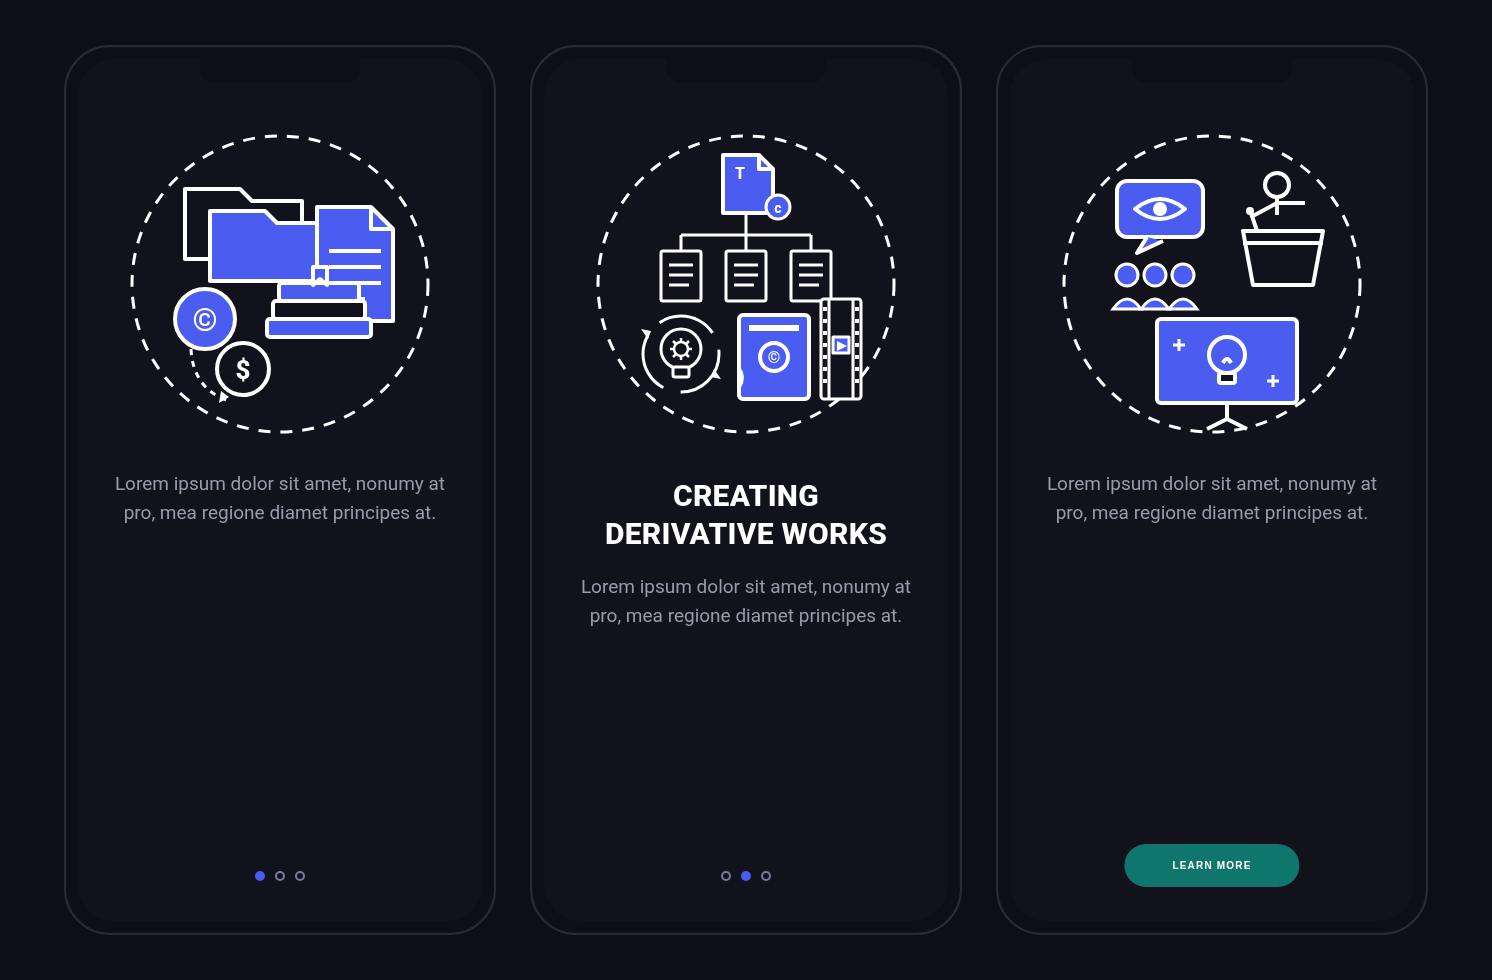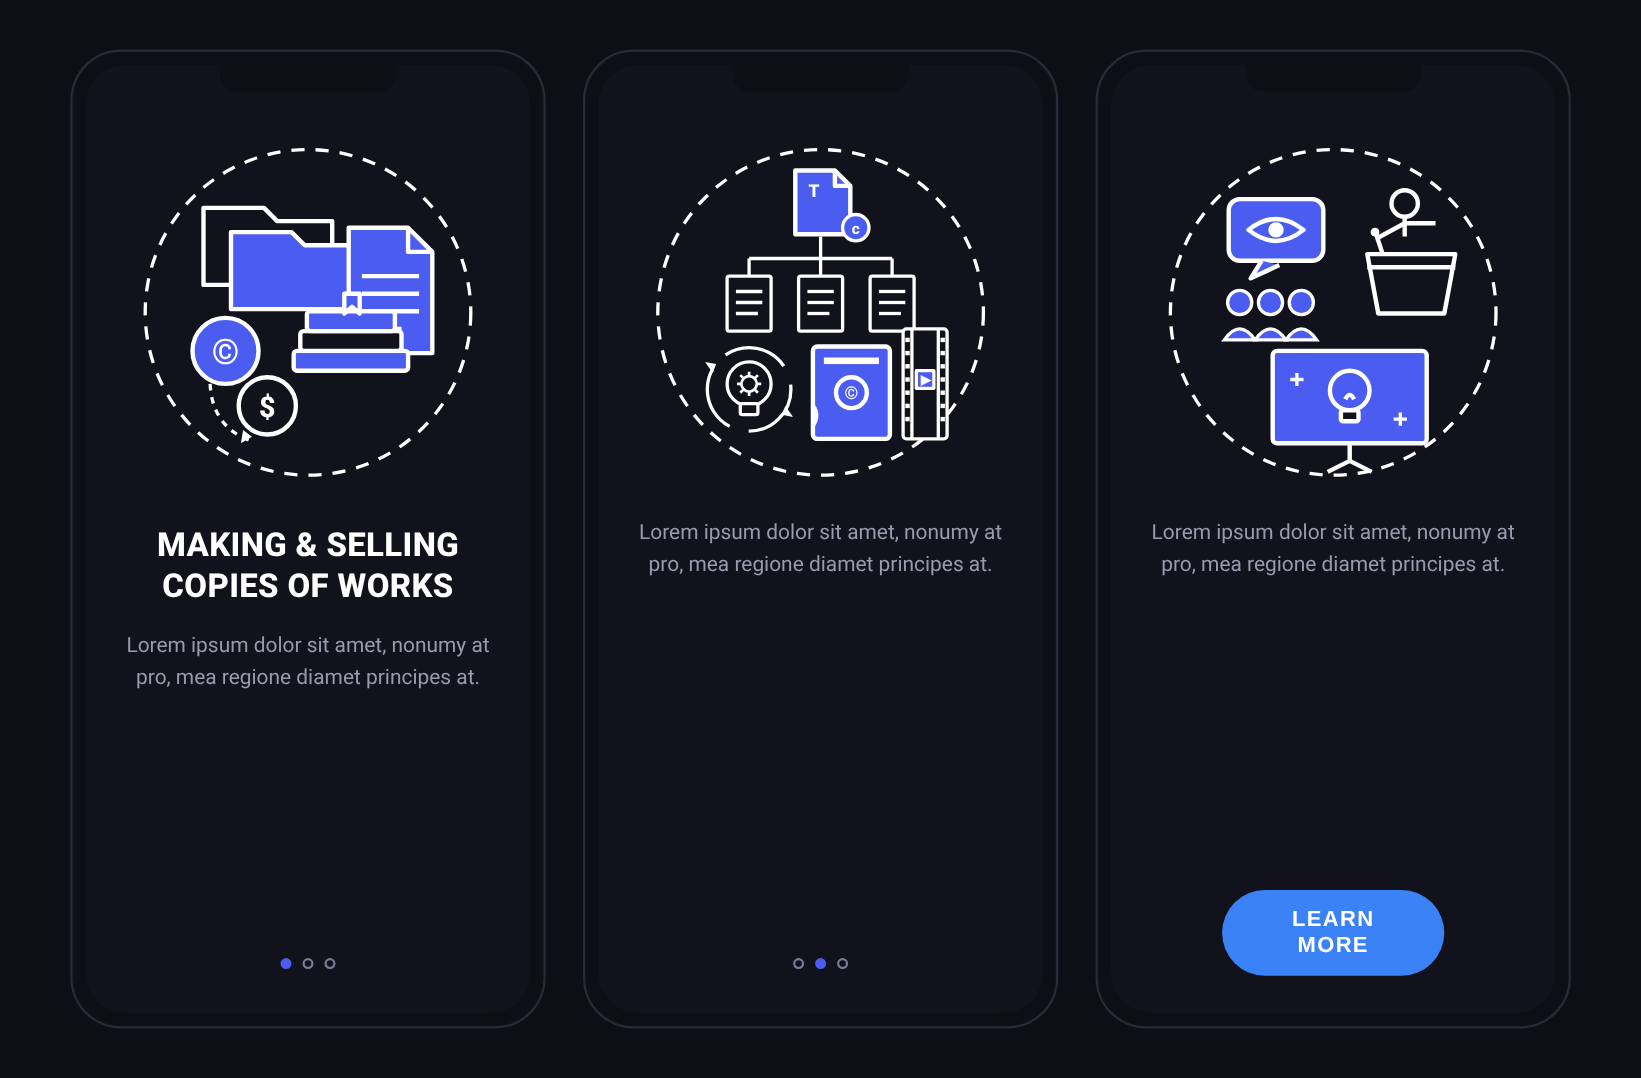--- a/index.html
+++ b/index.html
@@ -96,23 +96,23 @@
   }
   .dot.active {
     background: #4a5df0;
     border-color: #4a5df0;
   }
   .cta {
     position: absolute;
     bottom: 34px;
     left: 50%;
     transform: translateX(-50%);
-    background: #3b82f6;
+    background: #0f766e;
     color: #fff;
-    font-size: 20px;
+    font-size: 10px;
     font-weight: 800;
     letter-spacing: 1.2px;
     text-transform: uppercase;
     padding: 16px 48px;
     border: none;
     border-radius: 999px;
     cursor: pointer;
   }
   svg { display: block; }
 </style>
@@ -161,22 +161,20 @@
           <g stroke="#fff" stroke-width="4" fill="#12121c">
             <circle cx="128" cy="250" r="26"></circle>
             <text x="128" y="260" text-anchor="middle" font-size="26" font-weight="800" fill="#fff" stroke="none">$</text>
           </g>
 
           <path d="M76 230 q 2 40 38 52" fill="none" stroke="#fff" stroke-width="3" stroke-dasharray="6 6"></path>
           <path d="M114 278 l-10 6 l2 -12 z" fill="#fff"></path>
         </svg>
       </div>
 
-      <div class="title">Making &amp; Selling
-Copies Of Works</div>
       <div class="body">Lorem ipsum dolor sit amet, nonumy at pro, mea regione diamet principes at.</div>
 
       <div class="dots">
         <span class="dot active"></span>
         <span class="dot"></span>
         <span class="dot"></span>
       </div>
     </div>
   </div>
 
@@ -271,20 +269,22 @@
               <rect x="274" y="212" width="4" height="4"></rect>
                 <rect x="274" y="224" width="4" height="4"></rect>
               <rect x="274" y="236" width="4" height="4"></rect>
                 <rect x="274" y="248" width="4" height="4"></rect>
               <rect x="274" y="260" width="4" height="4"></rect>
             </g>
           </g>
         </svg>
       </div>
 
+      <div class="title">Creating
+Derivative Works</div>
       <div class="body">Lorem ipsum dolor sit amet, nonumy at pro, mea regione diamet principes at.</div>
 
       <div class="dots">
         <span class="dot"></span>
         <span class="dot active"></span>
         <span class="dot"></span>
       </div>
     </div>
   </div>
 

